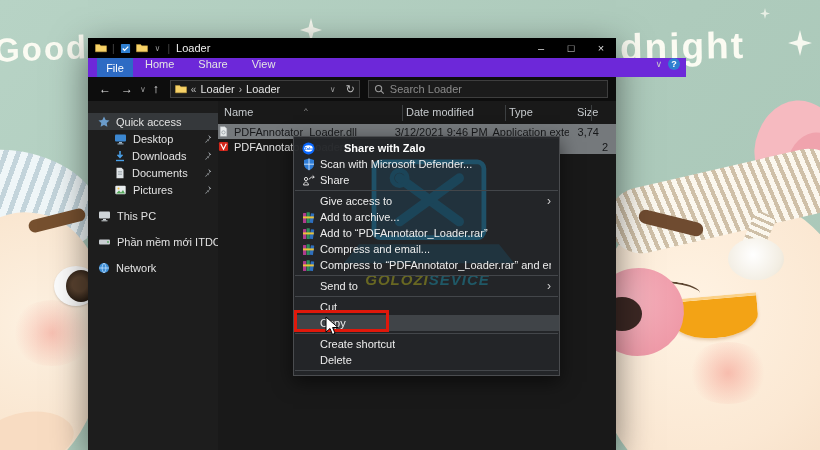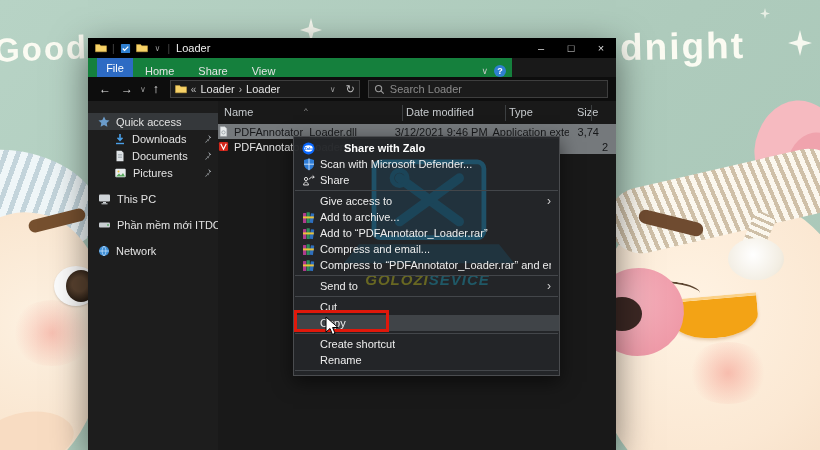--- a/index.html
+++ b/index.html
@@ -59,21 +59,21 @@
   
   .window { position:absolute; left:88px; top:38px; width:528px; height:412px; z-index:10;
             background:#191919; box-shadow:0 10px 34px rgba(0,0,0,.5); font-size:11px; }
   .titlebar { position:absolute; left:0; top:0; width:528px; height:20px; background:#000; display:flex; align-items:center; color:#e8e8e8; }
   .qat { display:flex; align-items:center; gap:5px; padding-left:7px; }
   .qat-sep { color:#4a4a4a; font-size:10px; }
   .win-title { margin-left:6px; font-size:11px; color:#efefef; }
   .win-controls { margin-left:auto; display:flex; height:20px; }
   .wc-btn { width:30px; height:20px; display:flex; align-items:center; justify-content:center; color:#dcdcdc; font-size:11px; }
 
-  .ribbonrow { position:absolute; left:0; top:20px; width:424px; height:19px; background:#15803d; display:flex; align-items:flex-end; }
+  .ribbonrow { position:absolute; left:0; top:20px; width:598px; height:19px; background:#6d28d9; display:flex; align-items:flex-start; }
   .tab-file { width:36px; height:19px; margin-left:9px; background:#2d6bc4; color:#fff; display:flex; align-items:center; justify-content:center; font-size:11px; }
   .tab { color:#e4e4e4; font-size:11px; padding:0 12px; }
   .ribbon-right { margin-left:auto; display:flex; align-items:center; gap:6px; padding-right:6px; }
   .collapse-caret { color:#c9c9c9; font-size:9px; }
   .help-dot { width:12px; height:12px; border-radius:50%; background:#2f7fd0; color:#fff; font-size:9px; font-weight:700; display:flex; align-items:center; justify-content:center; }
 
   .navbar { position:absolute; left:0; top:39px; width:528px; height:24px; background:#0d0d0d; display:flex; align-items:center; }
   .nav-arrow { color:#e2e2e2; font-size:12px; padding:0 5px; }
   .nav-caret { color:#9a9a9a; font-size:8px; padding:0 2px; }
   .addrbox { margin-left:6px; width:190px; height:18px; background:#1b1b1b; border:1px solid #3e3e3e; display:flex; align-items:center; padding:0 4px; color:#e4e4e4; gap:4px; }
@@ -232,20 +232,35 @@
           <div class="sb-item selected">
             <span style="display: flex;">
               <svg width="12" height="12" viewBox="0 0 12 12">
                 <path d="M6 .5l1.7 3.4 3.8.5-2.8 2.6.7 3.7L6 9 2.6 10.7l.7-3.7L.5 4.4l3.8-.5z" fill="#6b9ccb"></path>
               </svg>
             </span>
             <span>Quick access</span>
           </div>
           <div class="sb-item indent">
             <span style="display: flex;">
+              <svg width="13" height="12" viewBox="0 0 12 12">
+                <rect x=".5" y="1.5" width="11" height="7" rx="1" fill="#3c87d0"></rect>
+                <rect x="4.5" y="9" width="3" height="1.4" fill="#9fb6c8"></rect>
+                <rect x="3" y="10.4" width="6" height="1" fill="#9fb6c8"></rect>
+              </svg>
+            </span>
+            <span>Desktop</span>
+            <span class="pin" style="margin-left: auto; display: flex;">
+              <svg class="pin" width="9" height="9" viewBox="0 0 10 10">
+                <path d="M5.8.8l3.4 3.4-1.9.4-1.3 1.3.3 2.3-1-.9-2.2 2.5-.6-.6 2.5-2.2-.9-1 2.3.3 1.3-1.3z" fill="#aeb3b7"></path>
+              </svg>
+            </span>
+          </div>
+          <div class="sb-item indent">
+            <span style="display: flex;">
               <svg width="12" height="12" viewBox="0 0 12 12">
                 <path d="M6 1v6M3.5 4.8L6 7.3 8.5 4.8" stroke="#4aa0e8" stroke-width="1.6" fill="none"></path>
                 <path d="M2 10.5h8" stroke="#4aa0e8" stroke-width="1.4"></path>
               </svg>
             </span>
             <span>Downloads</span>
             <span class="pin" style="margin-left: auto; display: flex;">
               <svg class="pin" width="9" height="9" viewBox="0 0 10 10">
                 <path d="M5.8.8l3.4 3.4-1.9.4-1.3 1.3.3 2.3-1-.9-2.2 2.5-.6-.6 2.5-2.2-.9-1 2.3.3 1.3-1.3z" fill="#aeb3b7"></path>
               </svg>
@@ -458,21 +473,21 @@
         <span class="mi-icon"></span>
         <span class="mi-label">Copy</span>
       </div>
       <div class="msep"></div>
       <div class="menu-item">
         <span class="mi-icon"></span>
         <span class="mi-label">Create shortcut</span>
       </div>
       <div class="menu-item">
         <span class="mi-icon"></span>
-        <span class="mi-label">Rename</span>
+        <span class="mi-label">Delete</span>
       </div>
       <div class="msep"></div>
     </div>
 
   <div class="redbox"></div>
   <svg class="cursor" width="14" height="20" viewBox="0 0 14 20">
     <polygon points="1,1 1,16 5,12.5 7.5,18.5 10,17.3 7.6,11.5 13,11.5" fill="#fff" stroke="#000" stroke-width="1"></polygon>
   </svg>
 
 </div>

